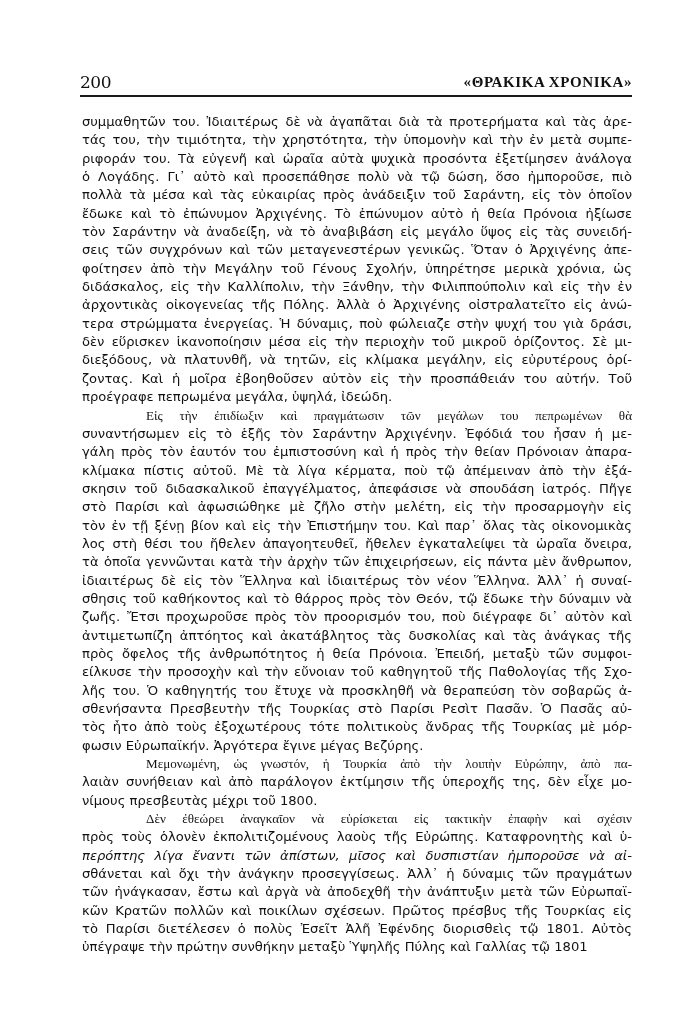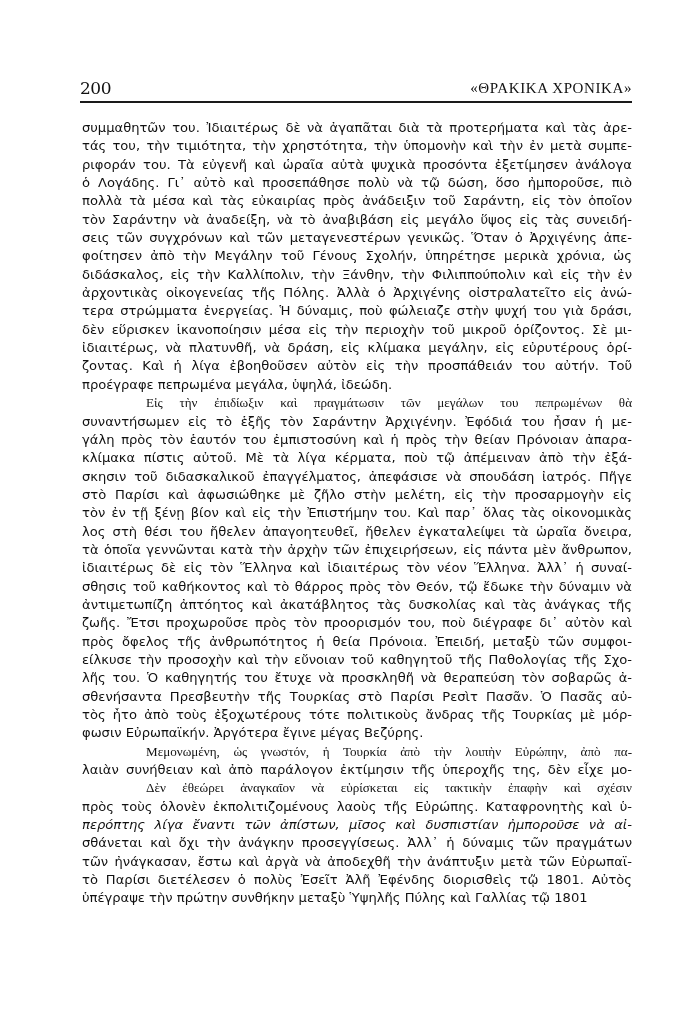--- a/index.html
+++ b/index.html
@@ -1,30 +1,30 @@
 <!DOCTYPE html>
 <html><head>
 <meta charset="utf-8">
 <style>
   html, body { margin: 0; padding: 0; }
   body {
     width: 690px; height: 1024px; background: #ffffff; position: relative; overflow: hidden;
     color: #111111;
   }
-  .page { position: absolute; left: 0; top: 8px; width: 690px; height: 932px; }
+  .page { position: absolute; left: 0; top: 2px; width: 690px; height: 932px; }
   .running-head {
     position: absolute; left: 80px; top: 70px; width: 552px; height: 22px;
   }
   .page-number {
     position: absolute; left: 0; top: 0;
     font-family: "DejaVu Serif", serif; font-size: 17px; font-weight: normal; letter-spacing: -0.5px;
   }
   .journal-title {
     position: absolute; right: 0; top: 2px;
-    font-family: "Liberation Serif", serif; font-size: 15px; font-weight: normal; letter-spacing: 0.6px;
+    font-family: "Liberation Serif", serif; font-size: 15px; font-weight: bold; letter-spacing: 0.6px;
   }
   .head-rule {
     position: absolute; left: 80px; top: 93px; width: 552px; height: 0;
     border-top: 2px solid #1a1a1a;
   }
   .body-text {
     position: absolute; left: 82px; top: 111px; width: 550px;
     font-family: "DejaVu Sans", sans-serif; font-size: 13.1px; line-height: 18.35px;
   }
   .line {
@@ -44,59 +44,62 @@
   </div>
   <div class="head-rule"></div>
 
   <div class="body-text" id="body-text">
       <div>
         <span class="line">συμμαθητῶν του. Ἰδιαιτέρως δὲ νὰ ἀγαπᾶται διὰ τὰ προτερήματα καὶ τὰς ἀρε-</span>
         <span class="line">τάς του, τὴν τιμιότητα, τὴν χρηστότητα, τὴν ὑπομονὴν καὶ τὴν ἐν μετὰ συμπε-</span>
         <span class="line">ριφοράν του. Τὰ εὐγενῆ καὶ ὡραῖα αὐτὰ ψυχικὰ προσόντα ἐξετίμησεν ἀνάλογα</span>
         <span class="line">ὁ Λογάδης. Γι᾿ αὐτὸ καὶ προσεπάθησε πολὺ νὰ τῷ δώση, ὅσο ἠμποροῦσε, πιὸ</span>
         <span class="line">πολλὰ τὰ μέσα καὶ τὰς εὐκαιρίας πρὸς ἀνάδειξιν τοῦ Σαράντη, εἰς τὸν ὁποῖον</span>
+        <span class="line">ἔδωκε καὶ τὸ ἐπώνυμον Ἀρχιγένης. Τὸ ἐπώνυμον αὐτὸ ἡ θεία Πρόνοια ἠξίωσε</span>
         <span class="line">τὸν Σαράντην νὰ ἀναδείξη, νὰ τὸ ἀναβιβάση εἰς μεγάλο ὕψος εἰς τὰς συνειδή-</span>
         <span class="line">σεις τῶν συγχρόνων καὶ τῶν μεταγενεστέρων γενικῶς. Ὅταν ὁ Ἀρχιγένης ἀπε-</span>
         <span class="line">φοίτησεν ἀπὸ τὴν Μεγάλην τοῦ Γένους Σχολήν, ὑπηρέτησε μερικὰ χρόνια, ὡς</span>
         <span class="line">διδάσκαλος, εἰς τὴν Καλλίπολιν, τὴν Ξάνθην, τὴν Φιλιππούπολιν καὶ εἰς τὴν ἐν</span>
         <span class="line">ἀρχοντικὰς οἰκογενείας τῆς Πόλης. Ἀλλὰ ὁ Ἀρχιγένης οἰστραλατεῖτο εἰς ἀνώ-</span>
         <span class="line">τερα στρώμματα ἐνεργείας. Ἡ δύναμις, ποὺ φώλειαζε στὴν ψυχή του γιὰ δράσι,</span>
         <span class="line">δὲν εὕρισκεν ἱκανοποίησιν μέσα εἰς τὴν περιοχὴν τοῦ μικροῦ ὁρίζοντος. Σὲ μι-</span>
-        <span class="line">ἰδιαιτέρως, νὰ πλατυνθῆ, νὰ δράση, εἰς κλίμακα μεγάλην, εἰς εὐρυτέρους ὁρί-</span>
-        <span class="line">ζοντας. Καὶ ἡ λίγα ἐβοηθοῦσεν αὐτὸν εἰς τὴν προσπάθειάν του αὐτήν. Τοῦ</span>
+        <span class="line">διεξόδους, νὰ πλατυνθῆ, νὰ τητῶν, εἰς κλίμακα μεγάλην, εἰς εὐρυτέρους ὁρί-</span>
+        <span class="line">ζοντας. Καὶ ἡ μοῖρα ἐβοηθοῦσεν αὐτὸν εἰς τὴν προσπάθειάν του αὐτήν. Τοῦ</span>
         <span class="line last">προέγραφε πεπρωμένα μεγάλα, ὑψηλά, ἰδεώδη.</span>
       </div>
       <div>
         <span class="line indent">Εἰς τὴν ἐπιδίωξιν καὶ πραγμάτωσιν τῶν μεγάλων του πεπρωμένων θὰ</span>
         <span class="line">συναντήσωμεν εἰς τὸ ἑξῆς τὸν Σαράντην Ἀρχιγένην. Ἐφόδιά του ἦσαν ἡ με-</span>
         <span class="line">γάλη πρὸς τὸν ἑαυτόν του ἐμπιστοσύνη καὶ ἡ πρὸς τὴν θείαν Πρόνοιαν ἀπαρα-</span>
         <span class="line">κλίμακα πίστις αὐτοῦ. Μὲ τὰ λίγα κέρματα, ποὺ τῷ ἀπέμειναν ἀπὸ τὴν ἐξά-</span>
         <span class="line">σκησιν τοῦ διδασκαλικοῦ ἐπαγγέλματος, ἀπεφάσισε νὰ σπουδάση ἰατρός. Πῆγε</span>
         <span class="line">στὸ Παρίσι καὶ ἀφωσιώθηκε μὲ ζῆλο στὴν μελέτη, εἰς τὴν προσαρμογὴν εἰς</span>
         <span class="line">τὸν ἐν τῇ ξένῃ βίον καὶ εἰς τὴν Ἐπιστήμην του. Καὶ παρ᾿ ὅλας τὰς οἰκονομικὰς</span>
         <span class="line">λος στὴ θέσι του ἤθελεν ἀπαγοητευθεῖ, ἤθελεν ἐγκαταλείψει τὰ ὡραῖα ὄνειρα,</span>
         <span class="line">τὰ ὁποῖα γεννῶνται κατὰ τὴν ἀρχὴν τῶν ἐπιχειρήσεων, εἰς πάντα μὲν ἄνθρωπον,</span>
         <span class="line">ἰδιαιτέρως δὲ εἰς τὸν Ἕλληνα καὶ ἰδιαιτέρως τὸν νέον Ἕλληνα. Ἀλλ᾿ ἡ συναί-</span>
         <span class="line">σθησις τοῦ καθήκοντος καὶ τὸ θάρρος πρὸς τὸν Θεόν, τῷ ἔδωκε τὴν δύναμιν νὰ</span>
+        <span class="line">ζωῆς. Ἔτσι προχωροῦσε πρὸς τὸν προορισμόν του, ποὺ διέγραφε δι᾿ αὐτὸν καὶ</span>
         <span class="line">ἀντιμετωπίζη ἀπτόητος καὶ ἀκατάβλητος τὰς δυσκολίας καὶ τὰς ἀνάγκας τῆς</span>
-        <span class="line">ζωῆς. Ἔτσι προχωροῦσε πρὸς τὸν προορισμόν του, ποὺ διέγραφε δι᾿ αὐτὸν καὶ</span>
         <span class="line">πρὸς ὄφελος τῆς ἀνθρωπότητος ἡ θεία Πρόνοια. Ἐπειδή, μεταξὺ τῶν συμφοι-</span>
         <span class="line">είλκυσε τὴν προσοχὴν καὶ τὴν εὔνοιαν τοῦ καθηγητοῦ τῆς Παθολογίας τῆς Σχο-</span>
         <span class="line">λῆς του. Ὁ καθηγητής του ἔτυχε νὰ προσκληθῆ νὰ θεραπεύση τὸν σοβαρῶς ἀ-</span>
         <span class="line">σθενήσαντα Πρεσβευτὴν τῆς Τουρκίας στὸ Παρίσι Ρεσὶτ Πασᾶν. Ὁ Πασᾶς αὐ-</span>
         <span class="line">τὸς ἦτο ἀπὸ τοὺς ἐξοχωτέρους τότε πολιτικοὺς ἄνδρας τῆς Τουρκίας μὲ μόρ-</span>
         <span class="line last">φωσιν Εὐρωπαϊκήν. Ἀργότερα ἔγινε μέγας Βεζύρης.</span>
       </div>
       <div>
         <span class="line indent">Μεμονωμένη, ὡς γνωστόν, ἡ Τουρκία ἀπὸ τὴν λοιπὴν Εὐρώπην, ἀπὸ πα-</span>
         <span class="line">λαιὰν συνήθειαν καὶ ἀπὸ παράλογον ἐκτίμησιν τῆς ὑπεροχῆς της, δὲν εἶχε μο-</span>
+        <span class="line last">νίμους πρεσβευτὰς μέχρι τοῦ 1800.</span>
       </div>
       <div>
         <span class="line indent">Δὲν ἐθεώρει ἀναγκαῖον νὰ εὑρίσκεται εἰς τακτικὴν ἐπαφὴν καὶ σχέσιν</span>
         <span class="line">πρὸς τοὺς ὁλονὲν ἐκπολιτιζομένους λαοὺς τῆς Εὐρώπης. Καταφρονητὴς καὶ ὑ-</span>
         <span class="line" style="font-style: italic;">περόπτης λίγα ἔναντι τῶν ἀπίστων, μῖσος καὶ δυσπιστίαν ἠμποροῦσε νὰ αἰ-</span>
         <span class="line">σθάνεται καὶ ὄχι τὴν ἀνάγκην προσεγγίσεως. Ἀλλ᾿ ἡ δύναμις τῶν πραγμάτων</span>
         <span class="line">τῶν ἠνάγκασαν, ἔστω καὶ ἀργὰ νὰ ἀποδεχθῆ τὴν ἀνάπτυξιν μετὰ τῶν Εὐρωπαϊ-</span>
+        <span class="line">κῶν Κρατῶν πολλῶν καὶ ποικίλων σχέσεων. Πρῶτος πρέσβυς τῆς Τουρκίας εἰς</span>
         <span class="line">τὸ Παρίσι διετέλεσεν ὁ πολὺς Ἐσεῖτ Ἀλῆ Ἐφένδης διορισθεὶς τῷ 1801. Αὐτὸς</span>
         <span class="line last">ὑπέγραψε τὴν πρώτην συνθήκην μεταξὺ Ὑψηλῆς Πύλης καὶ Γαλλίας τῷ 1801</span>
       </div>
     </div>
 </div>
 
 </body></html>

